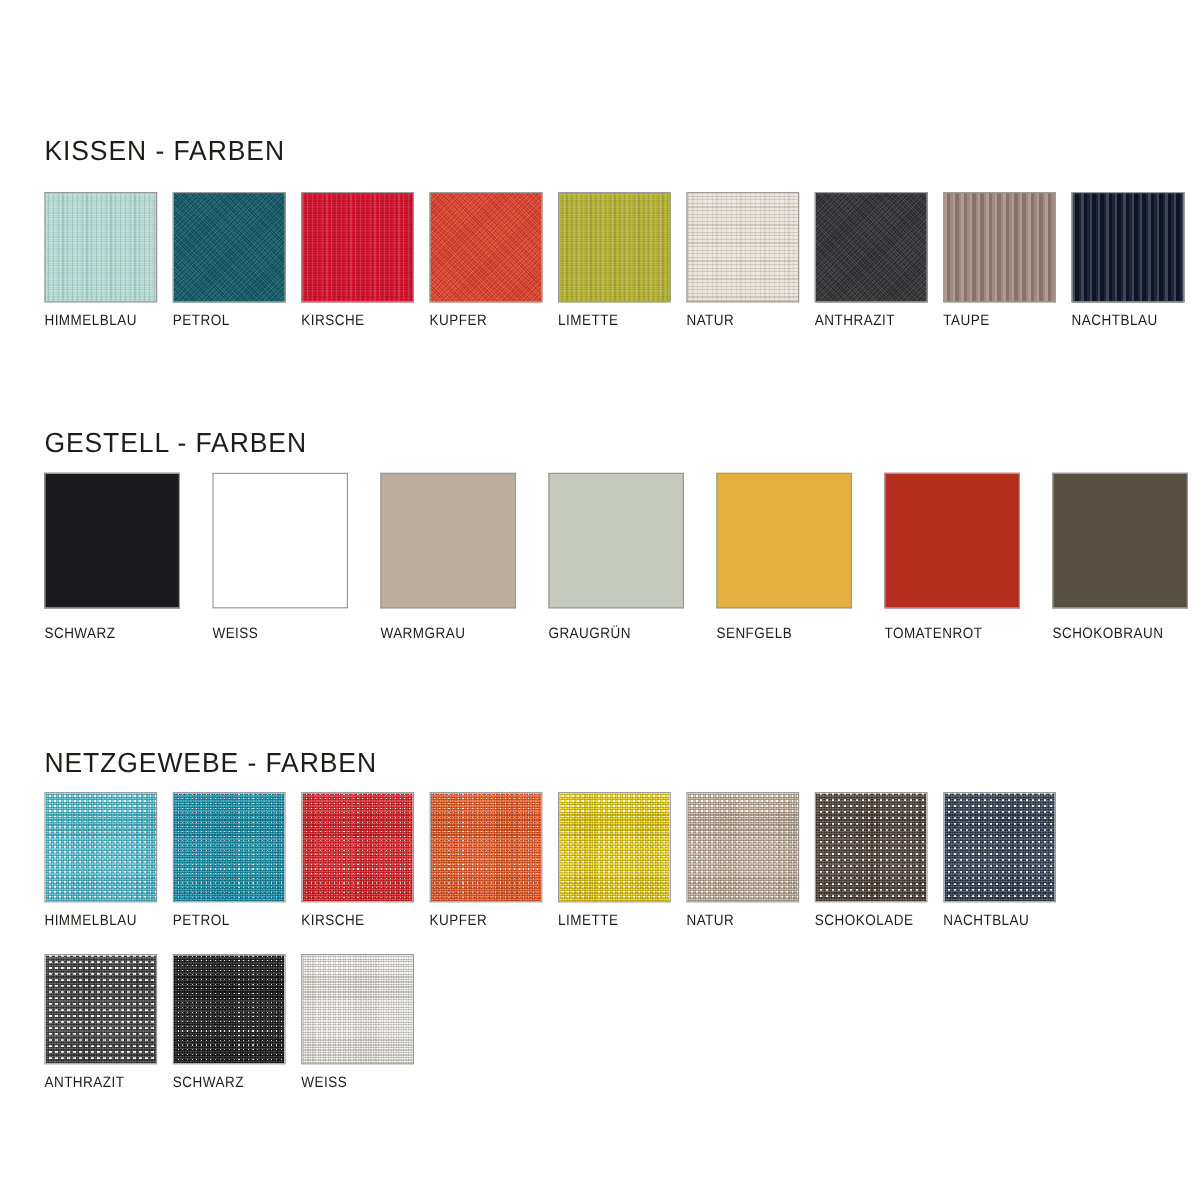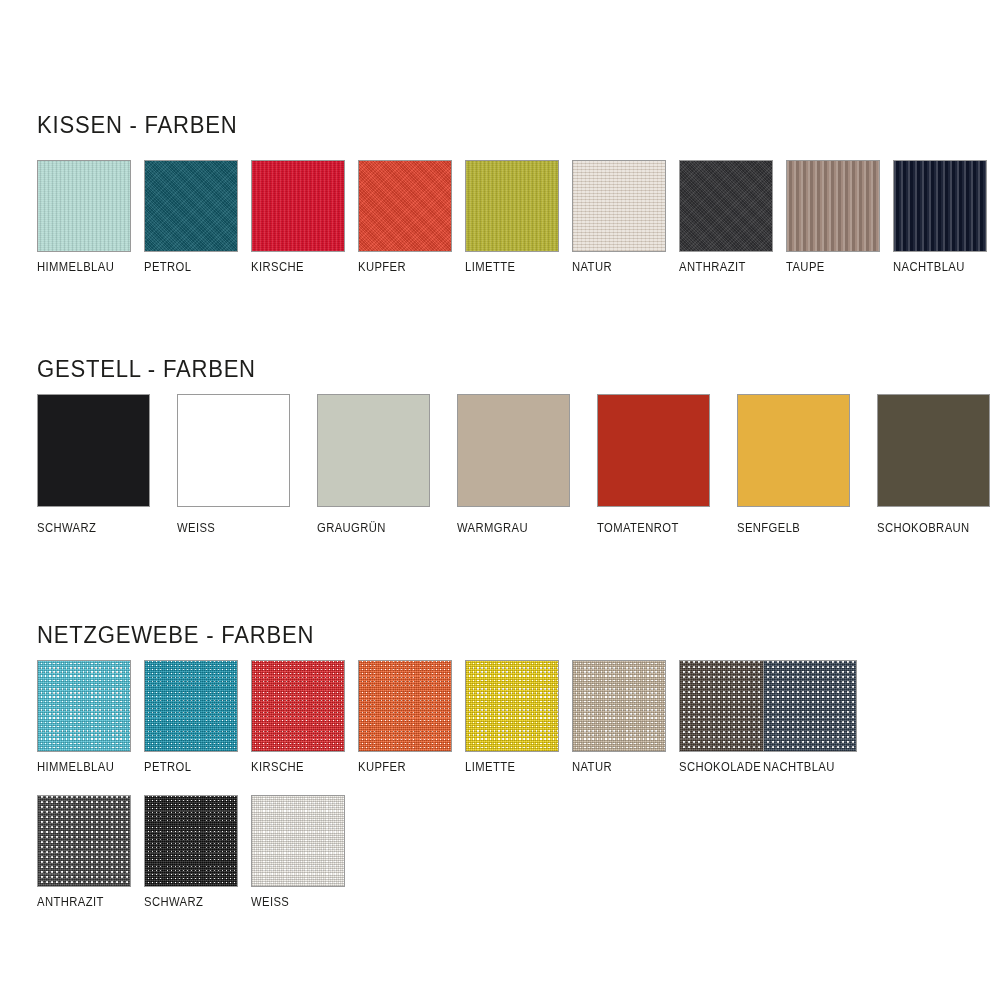--- a/index.html
+++ b/index.html
@@ -192,34 +192,34 @@
       <div class="swatch-row" style="top: 394px;">
         <div class="cell" style="width: 140px;">
           <div class="swatch tex-flat" style="width: 113px; height: 113px; background-color: rgb(26, 26, 28);"></div>
           <div class="label" style="margin-top: 14px;">SCHWARZ</div>
         </div>
         <div class="cell" style="width: 140px;">
           <div class="swatch tex-flat" style="width: 113px; height: 113px; background-color: rgb(255, 255, 255);"></div>
           <div class="label" style="margin-top: 14px;">WEISS</div>
         </div>
         <div class="cell" style="width: 140px;">
+          <div class="swatch tex-flat" style="width: 113px; height: 113px; background-color: rgb(189, 174, 155);"></div>
+          <div class="label" style="margin-top: 14px;">WARMGRAU</div>
+        </div>
+        <div class="cell" style="width: 140px;">
           <div class="swatch tex-flat" style="width: 113px; height: 113px; background-color: rgb(198, 201, 189);"></div>
           <div class="label" style="margin-top: 14px;">GRAUGRÜN</div>
         </div>
         <div class="cell" style="width: 140px;">
-          <div class="swatch tex-flat" style="width: 113px; height: 113px; background-color: rgb(189, 174, 155);"></div>
-          <div class="label" style="margin-top: 14px;">WARMGRAU</div>
+          <div class="swatch tex-flat" style="width: 113px; height: 113px; background-color: rgb(229, 176, 64);"></div>
+          <div class="label" style="margin-top: 14px;">SENFGELB</div>
         </div>
         <div class="cell" style="width: 140px;">
           <div class="swatch tex-flat" style="width: 113px; height: 113px; background-color: rgb(181, 46, 29);"></div>
           <div class="label" style="margin-top: 14px;">TOMATENROT</div>
-        </div>
-        <div class="cell" style="width: 140px;">
-          <div class="swatch tex-flat" style="width: 113px; height: 113px; background-color: rgb(229, 176, 64);"></div>
-          <div class="label" style="margin-top: 14px;">SENFGELB</div>
         </div>
         <div class="cell" style="width: 140px;">
           <div class="swatch tex-flat" style="width: 113px; height: 113px; background-color: rgb(87, 80, 63);"></div>
           <div class="label" style="margin-top: 14px;">SCHOKOBRAUN</div>
         </div>
       </div>
     </div>
     <div class="section">
       <div class="section-title" style="top: 622px;">NETZGEWEBE - FARBEN</div>
       <div class="swatch-row" style="top: 660px;">
@@ -240,21 +240,21 @@
           <div class="label" style="margin-top: 8px;">KUPFER</div>
         </div>
         <div class="cell" style="width: 107px;">
           <div class="swatch mesh" style="width: 94px; height: 92px; --mesh-c: #f2d40a;"></div>
           <div class="label" style="margin-top: 8px;">LIMETTE</div>
         </div>
         <div class="cell" style="width: 107px;">
           <div class="swatch mesh" style="width: 94px; height: 92px; --mesh-c: #c6b49b;"></div>
           <div class="label" style="margin-top: 8px;">NATUR</div>
         </div>
-        <div class="cell" style="width: 84px; justify-content: center;">
+        <div class="cell" style="width: 107px; justify-content: center;">
           <div class="swatch mesh coarse" style="width: 94px; height: 92px; --mesh-c: #4a3e35;"></div>
           <div class="label" style="margin-top: 8px;">SCHOKOLADE</div>
         </div>
         <div class="cell" style="width: 107px;">
           <div class="swatch mesh coarse" style="width: 94px; height: 92px; --mesh-c: #2e3c4d;"></div>
           <div class="label" style="margin-top: 8px;">NACHTBLAU</div>
         </div>
       </div>
       <div class="swatch-row" style="top: 795px;">
         <div class="cell" style="width: 107px;">

